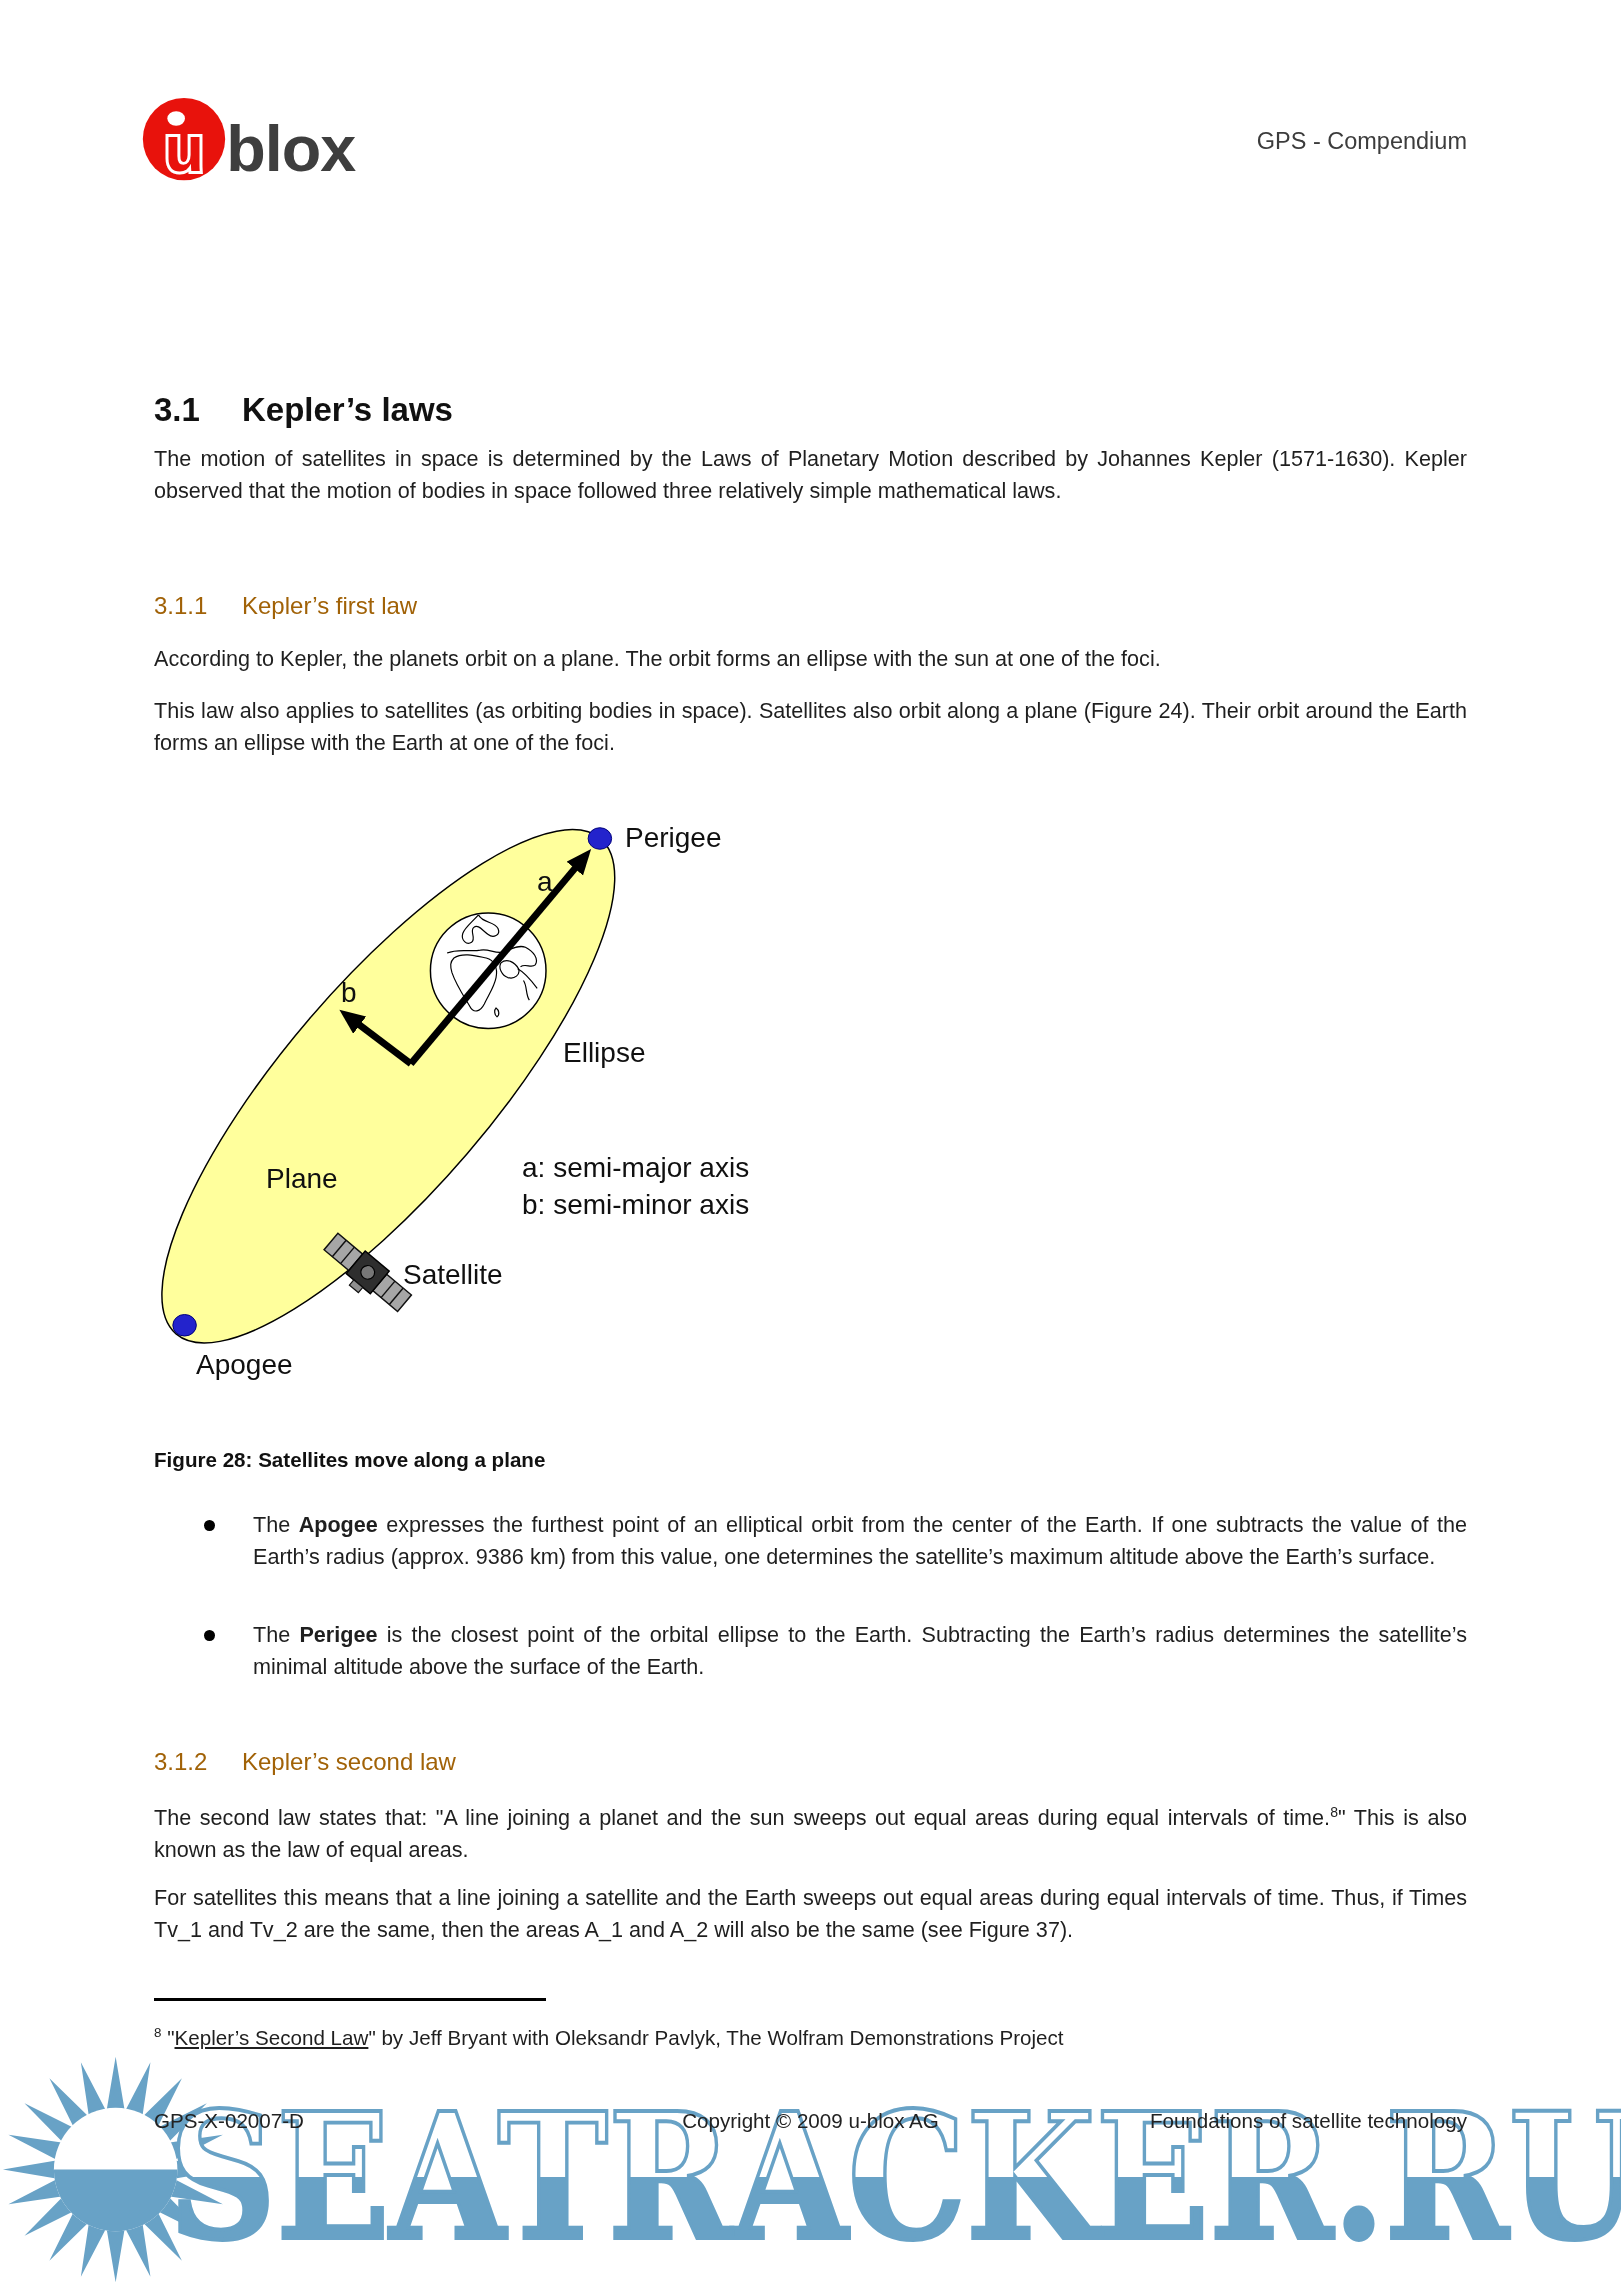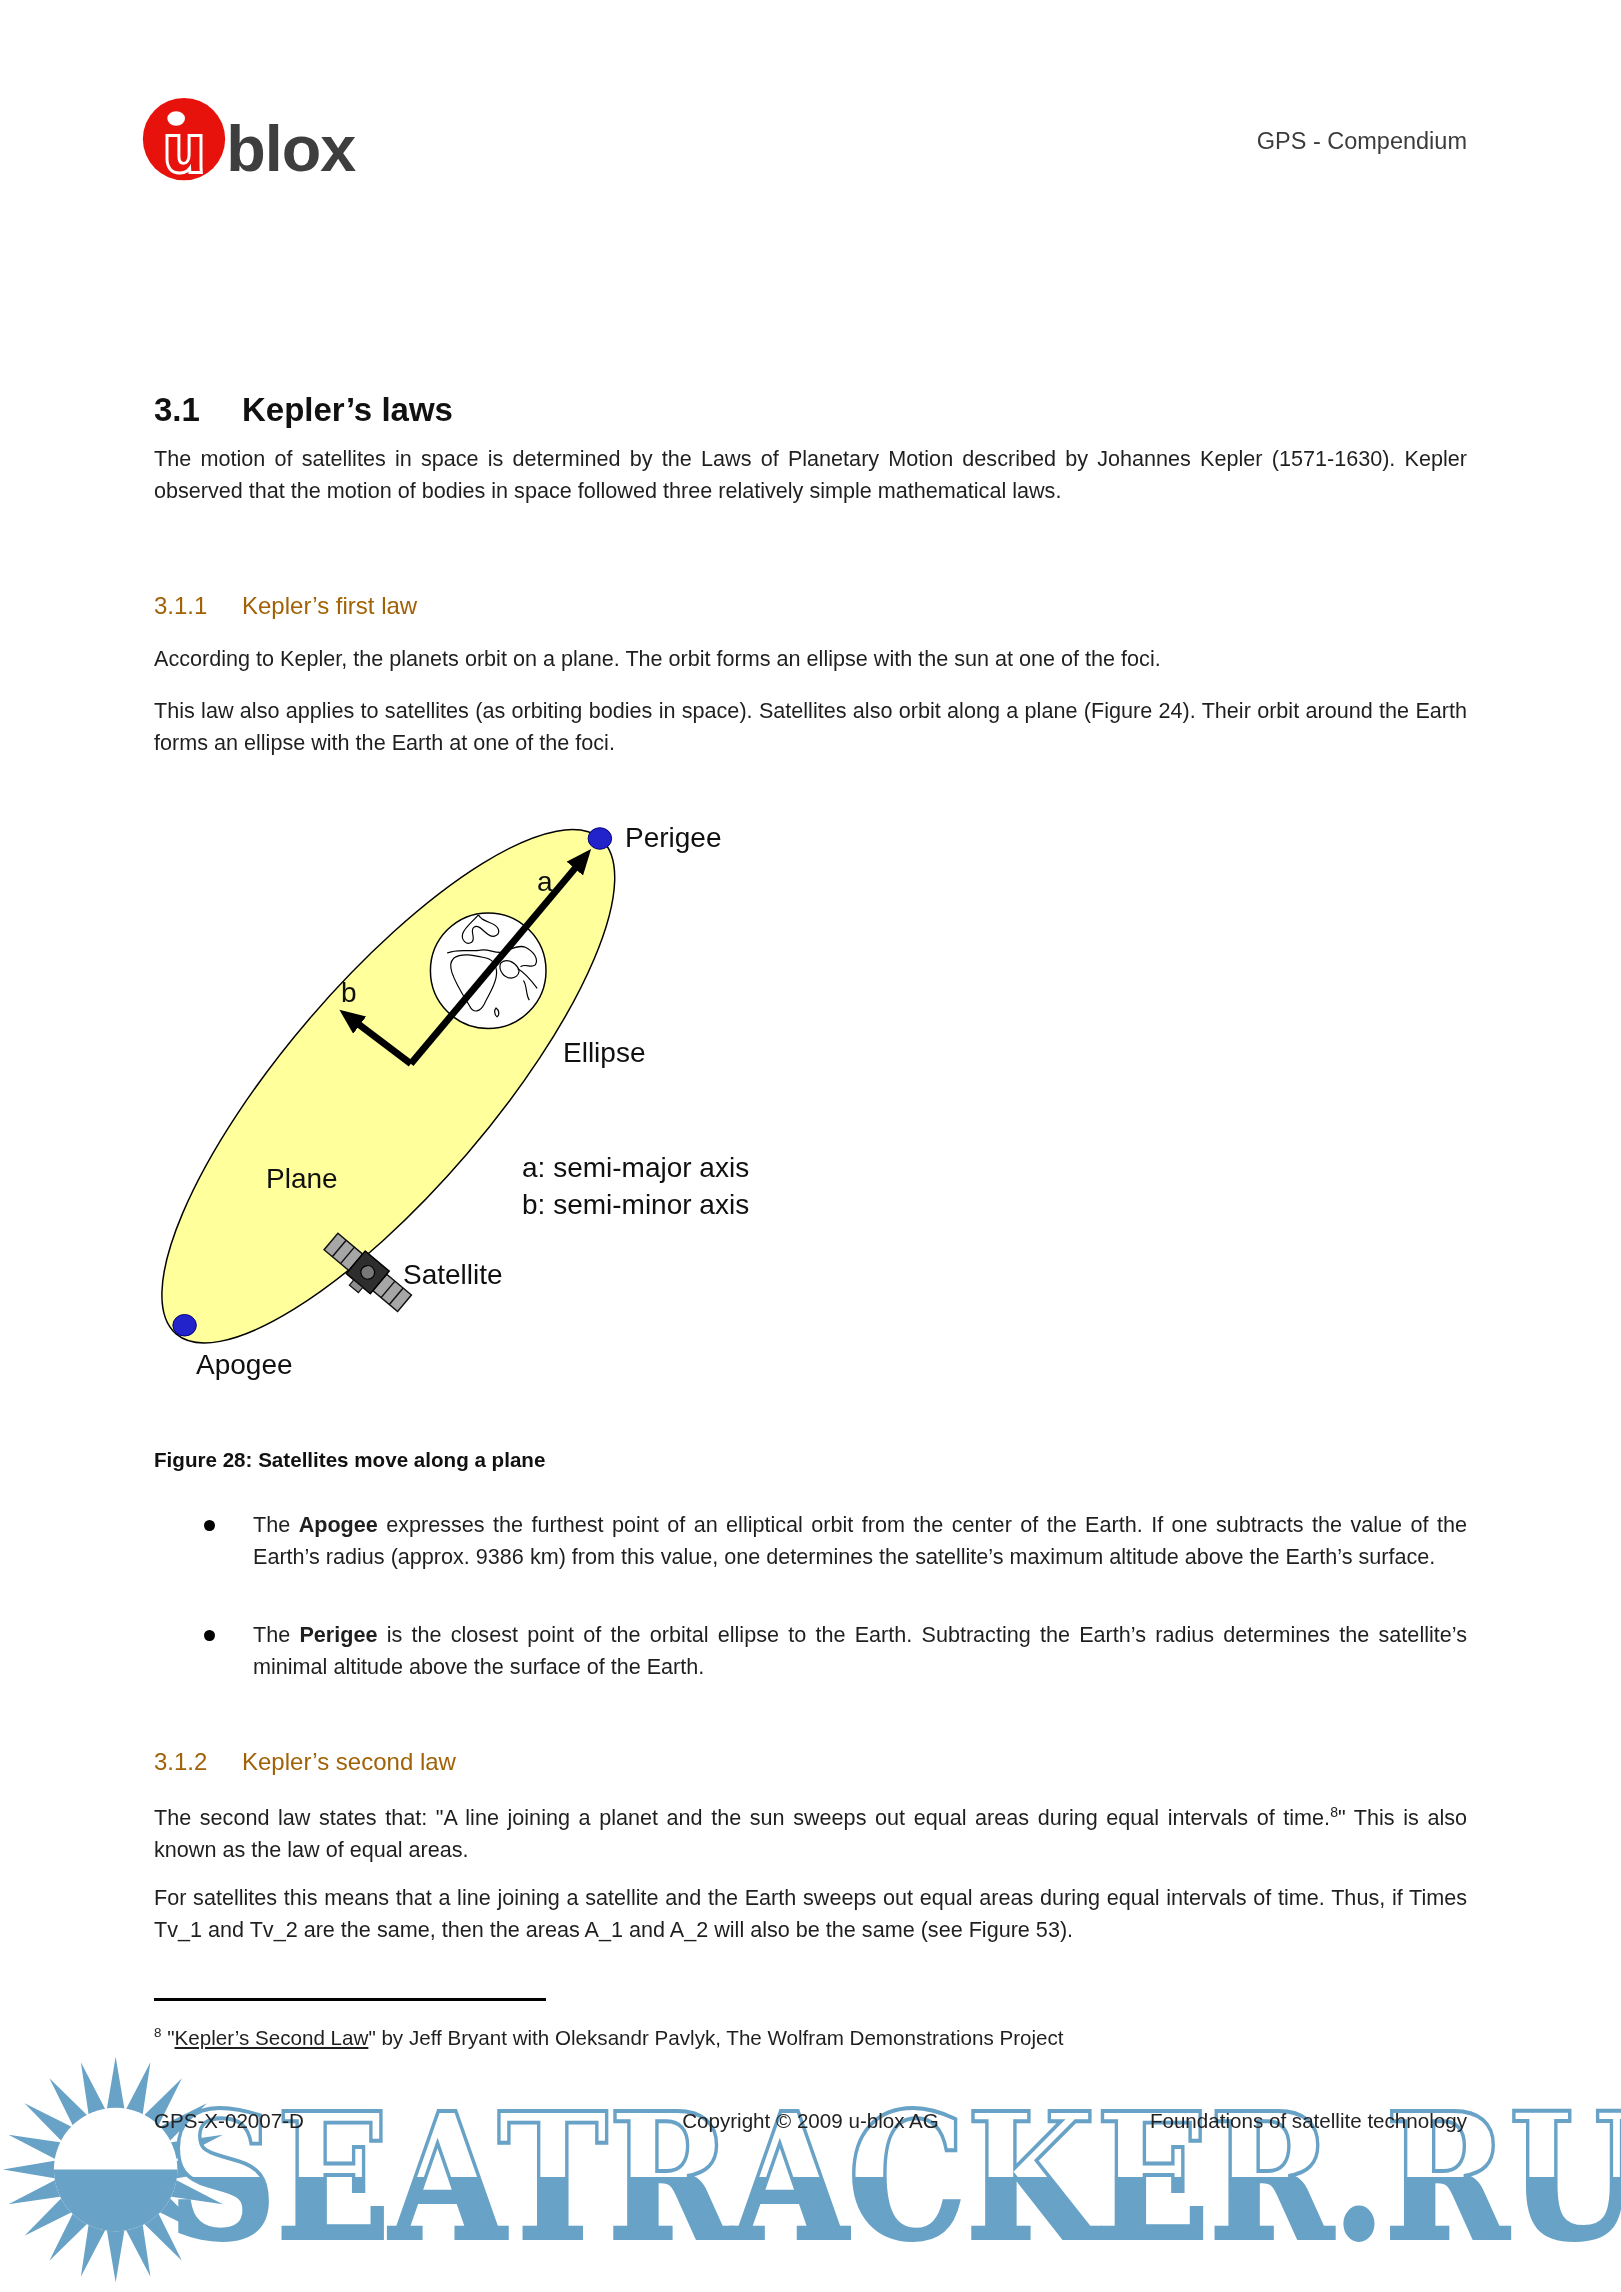--- a/index.html
+++ b/index.html
@@ -124,21 +124,21 @@
     <span class="dot"></span>
     <span>The </span><b>Perigee</b><span> is the closest point of the orbital ellipse to the Earth. Subtracting the Earth’s radius determines the satellite’s minimal altitude above the surface of the Earth.</span>
   </div>
 
   <div class="abs h3" style="top:1748px">
     <span class="hnum">3.1.2</span><span>Kepler’s second law</span>
   </div>
   <div class="abs body-p" style="top:1802px">
     <span>The second law states that: "A line joining a planet and the sun sweeps out equal areas during equal intervals of time.</span><sup>8</sup><span>" This is also known as the law of equal areas.</span>
   </div>
-  <div class="abs body-p" style="top:1882px">For satellites this means that a line joining a satellite and the Earth sweeps out equal areas during equal intervals of time. Thus, if Times Tv_1 and Tv_2 are the same, then the areas A_1 and A_2 will also be the same (see Figure 53).</div>
+  <div class="abs body-p" style="top:1882px">For satellites this means that a line joining a satellite and the Earth sweeps out equal areas during equal intervals of time. Thus, if Times Tv_1 and Tv_2 are the same, then the areas A_1 and A_2 will also be the same (see Figure 37).</div>
 
   <div class="abs fn-rule"></div>
   <div class="abs footnote">
     <sup>8</sup>
     <span>"</span><a class="fn-link">Kepler’s Second Law</a><span>" by Jeff Bryant with Oleksandr Pavlyk, The Wolfram Demonstrations Project</span>
   </div>
 
   <svg class="abs watermark" width="1621" height="246" viewBox="0 0 1654 251">
     <defs>
       <linearGradient id="wmgrad" x1="0" y1="0" x2="0" y2="1">

